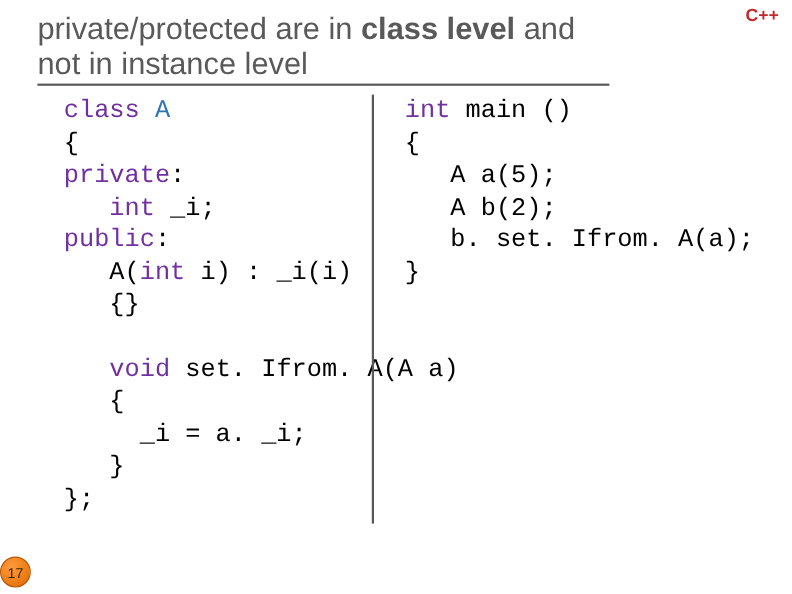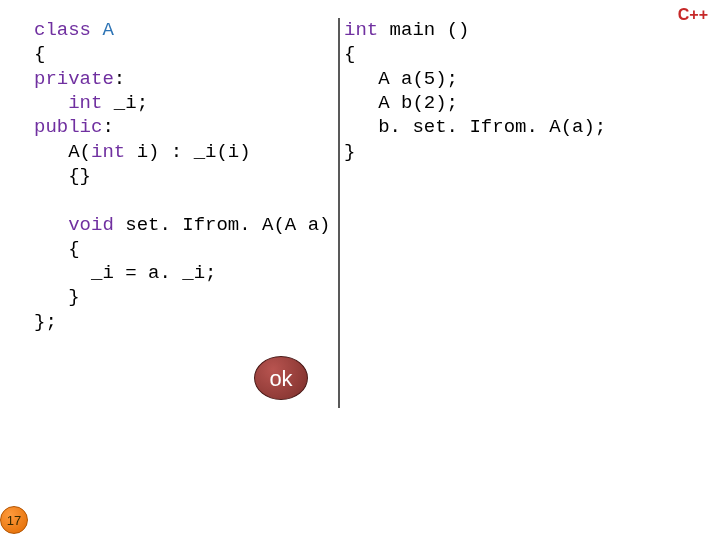--- a/index.html
+++ b/index.html
@@ -48,24 +48,25 @@
     padding-left: 4px;
   }
   .divider {
     width: 2px;
     background: #595959;
     align-self: stretch;
     min-height: 390px;
   }
   .code {
     font-family: "Courier New", Courier, monospace;
-    font-size: 19px;
+    font-size: 23px;
     line-height: 1.28;
     color: #000;
     white-space: pre;
+    margin-left: 24px;
   }
   .kw { color: #7030a0; }
   .cname { color: #2e74b5; }
   .ok-badge {
     display: inline-block;
     position: absolute;
     left: 220px;
     top: 338px;
     background: radial-gradient(circle at 35% 30%, #b85450, #7b2e2a);
     border: 1px solid #4a1a18;
@@ -93,20 +94,23 @@
     align-items: center;
     justify-content: center;
   }
 </style>
 </head>
 <body>
 
 <div class="slide">
   <div class="lang-tag">C++</div>
 
+  <div class="title">
+    <span>private/protected are in </span><span class="bold">class level</span><span> and not in instance level</span>
+  </div>
 
   <div class="columns">
     <div class="col-left">
 <div class="code"><span class="kw">class</span><span class="cname"> A</span>
 <span>{</span>
 <span class="kw">private</span><span>:</span>
 <span>   </span><span class="kw">int</span><span> _i;</span>
 <span class="kw">public</span><span>:</span>
 <span>   A(</span><span class="kw">int</span><span> i) : _i(i)</span>
 <span>   {}</span>
@@ -122,17 +126,16 @@
 
     <div class="col-right">
 <div class="code"><span class="kw">int</span><span> main ()</span>
 <span>{</span>
 <span>   A a(5);</span>
 <span>   A b(2);</span>
 <span>   b. set. Ifrom. A(a);</span>
 <span>}</span></div>
     </div>
 
-    <div class="ok-badge">ok</div>
   </div>
 
   <div class="page-num">17</div>
 </div>
 
 </body></html>

